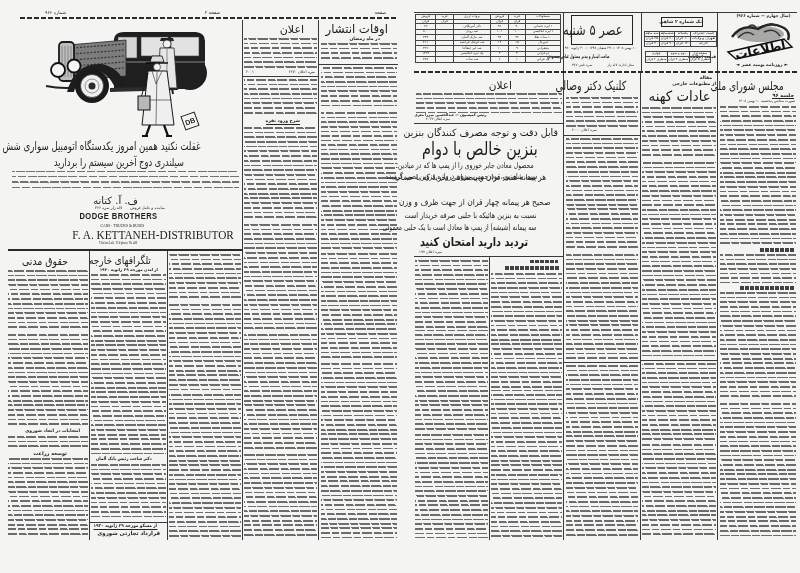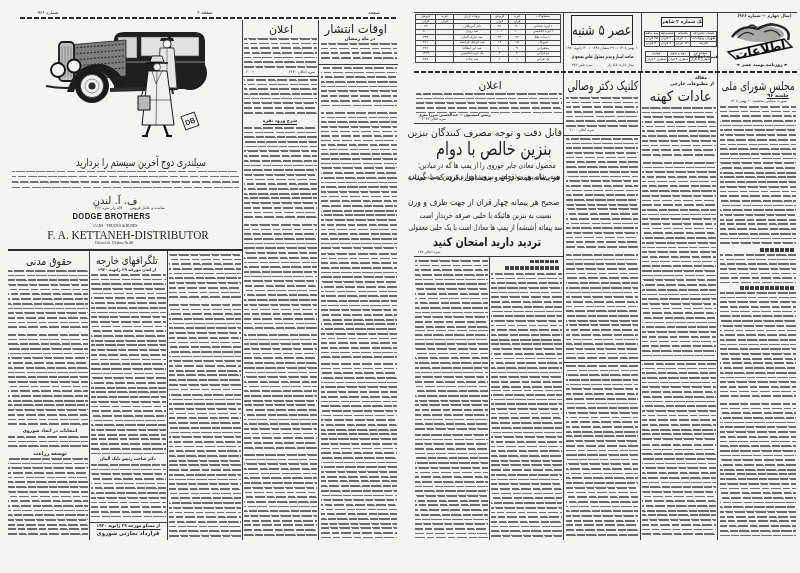--- a/index.html
+++ b/index.html
@@ -1,21 +1,21 @@
 <!DOCTYPE html>
 <html><head>
 <meta charset="utf-8">
 <style>
 *{box-sizing:border-box;margin:0;padding:0}
 html,body{width:800px;height:573px}
 body{position:relative;overflow:hidden;background:#f4f4f2;color:#1c1c1c;font-family:"DejaVu Sans",sans-serif}
 .fa{direction:rtl;font-family:"DejaVu Sans",sans-serif}
 .en{font-family:"Liberation Sans",sans-serif}
 .ser{font-family:"Liberation Serif",serif}
-.t{position:absolute;display:flex;justify-content:center;align-items:center;white-space:nowrap;line-height:1;overflow:visible}
+.t{position:absolute;display:flex;justify-content:flex-start;align-items:center;white-space:nowrap;line-height:1;overflow:visible}
 .t>span{flex:none;display:inline-block;transform-origin:center center}
 .txt{position:absolute;opacity:.8;background:
  repeating-linear-gradient(76deg,transparent 0 10px,#f4f4f2 10px 11.6px,transparent 11.6px 19px,#f4f4f2 19px 20.4px),
  repeating-linear-gradient(180deg,#4c4c4c 0 1.7px,transparent 1.7px 4.7px)}
 .txt.fine{background:
  repeating-linear-gradient(70deg,transparent 0 8px,#f4f4f2 8px 9.5px),
  repeating-linear-gradient(180deg,#555 0 1.3px,transparent 1.3px 5.2px)}
 .sh{position:absolute;height:4px;opacity:.85;background:repeating-linear-gradient(90deg,#222 0 4px,transparent 4px 5px)}
 .vr{position:absolute;width:1px;background:#3a3a3a}
 .hr{position:absolute;height:1px;background:#3a3a3a}
@@ -90,26 +90,29 @@
         <rect x="98" y="70" width="12" height="14" fill="#b8b8b8" stroke="#111" stroke-width="1"></rect>
         <path d="M110 99 L106 110 M124 99 L128 110" stroke="#111" stroke-width="2.2"></path>
         <path d="M102 110 h6 M126 110 h6" stroke="#111" stroke-width="2"></path>
       </g>
       <g transform="rotate(-20 150 95)">
         <rect x="143" y="88" width="14" height="14" fill="none" stroke="#222" stroke-width="1"></rect>
         <text x="150" y="98" font-size="7" text-anchor="middle" font-family="Liberation Sans, sans-serif" font-weight="bold" fill="#222">DB</text>
       </g>
     </svg>
 
+    <div class="t fa" style="left:25px;top:119px;width:198px;height:13px;font-size:11.5px">
+        <span style="transform: scaleX(0.752852);">غفلت نکنید همین امروز یکدستگاه اتومبیل سواری شش</span>
+      </div>
     <div class="t fa" style="left:66px;top:135px;width:130px;height:13px;font-size:11px">
         <span style="transform: scaleX(0.747126);">سیلندری دوج آخرین سیستم را بردارید</span>
       </div>
     <div class="txt fine" style="left:2px;top:150px;width:227px;height:17px"></div>
     <div class="t fa" style="left:82px;top:174px;width:46px;height:12px;font-size:10px">
-        <span>ف. آ. لندن</span>
+        <span>ف. آ. کتانه</span>
       </div>
     <div style="position:absolute;left:85px;top:185px;width:70px;height:5px;display:flex;justify-content:space-between;direction:rtl;font-size:3.8px;white-space:nowrap;line-height:1">
       <span class="fa">نماینده و عامل فروش</span>
       <span class="fa">لاله زار نمره ۴۶۶</span>
     </div>
     <div class="t en" style="left:62px;top:191px;width:78px;height:8px;font-size:9px;font-weight:bold;letter-spacing:.5px">
         <span style="transform: scaleX(0.83871);">DODGE BROTHERS</span>
       </div>
     <div class="t ser" style="left:83px;top:202px;width:44px;height:5px;font-size:5px">
         <span style="transform: scaleX(0.745763);">CARS · TRUCKS &amp; BUSES</span>

